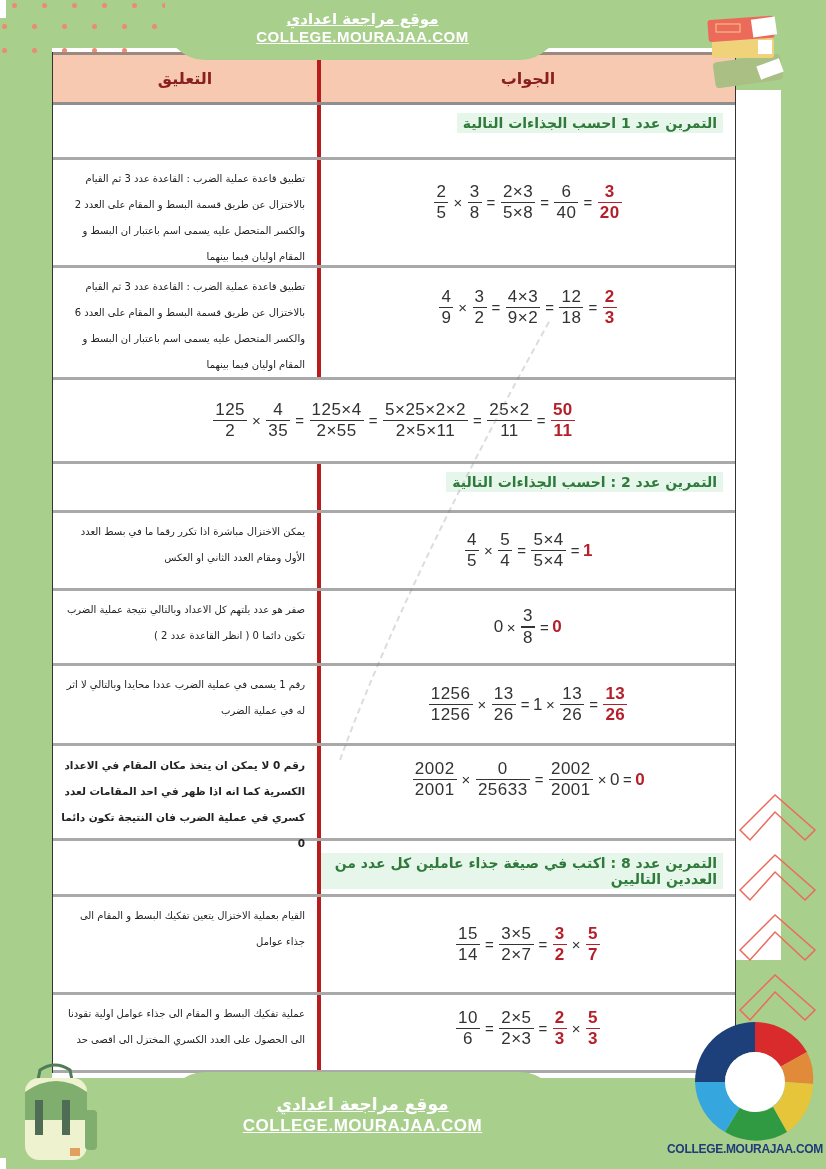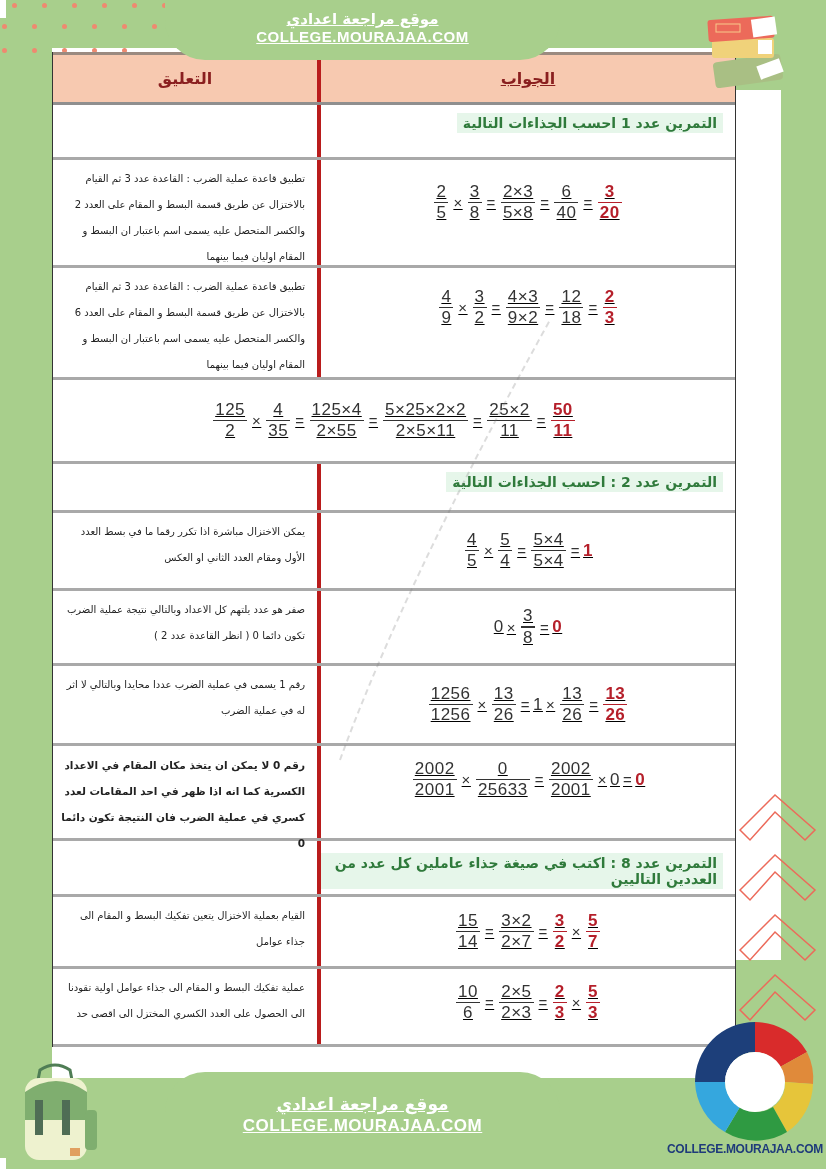--- a/index.html
+++ b/index.html
@@ -40,21 +40,21 @@
   .tab-bottom .en { font-size: 17px; margin-top: 2px; }
 
   
   .tbl {
     position: absolute; left: 52px; top: 52px; width: 684px;
     border-left: 1px solid #333; border-right: 1px solid #333;
   }
   .row { display: flex; border-bottom: 3px solid #a9a9a9; }
   .row.head { background: #f7c9b0; height: 53px; border-top: 3px solid #9b8a80; border-bottom: 3px solid #8f8f8f; }
   .cell-left { width: 268px; border-right: 4px solid #b91c1c; position: relative; }
-  .cell-right { flex: 1; position: relative; display: flex; align-items: center; justify-content: center; text-decoration: underline; }
+  .cell-right { flex: 1; position: relative; display: flex; align-items: center; justify-content: center; }
   .head .cell-left, .head .cell-right { display:flex; align-items:center; justify-content:center; color:#8a1f1f; font-weight:bold; font-size:16px; direction: rtl; }
 
   .exercise-title {
     position: absolute; right: 12px; top: 8px; direction: rtl; font-size: 14px;
     color: #2f7a3b; background: #e6f6ea; padding: 2px 6px; font-weight: bold;
   }
   .note {
     direction: rtl; text-align: right; font-size: 10px; line-height: 26px; color: #222;
     padding: 6px 12px 6px 6px;
   }
@@ -361,34 +361,34 @@
     </div>
   </div>
 
   <div class="row" style="height:56px">
     <div class="cell-left"></div>
     <div class="cell-right">
         <span class="exercise-title" style="top:12px">التمرين عدد 8 : اكتب في صيغة جذاء عاملين كل عدد من العددين التاليين</span>
       </div>
   </div>
 
-  <div class="row" style="height:72px">
+  <div class="row" style="height:98px">
     <div class="cell-left">
         <div class="note">القيام بعملية الاختزال يتعين تفكيك البسط و المقام الى جذاء عوامل</div>
       </div>
     <div class="cell-right">
       <div class="math">
         <span class="frac">
             <span class="num">15</span>
             <span class="bar"></span>
             <span class="den">14</span>
           </span>
           <span class="op">=</span>
         <span class="frac">
-            <span class="num">3×2</span>
+            <span class="num">3×5</span>
             <span class="bar"></span>
             <span class="den">2×7</span>
           </span>
           <span class="op">=</span>
         <span class="frac red">
             <span class="num">3</span>
             <span class="bar"></span>
             <span class="den">2</span>
           </span>
           <span class="op">×</span>

